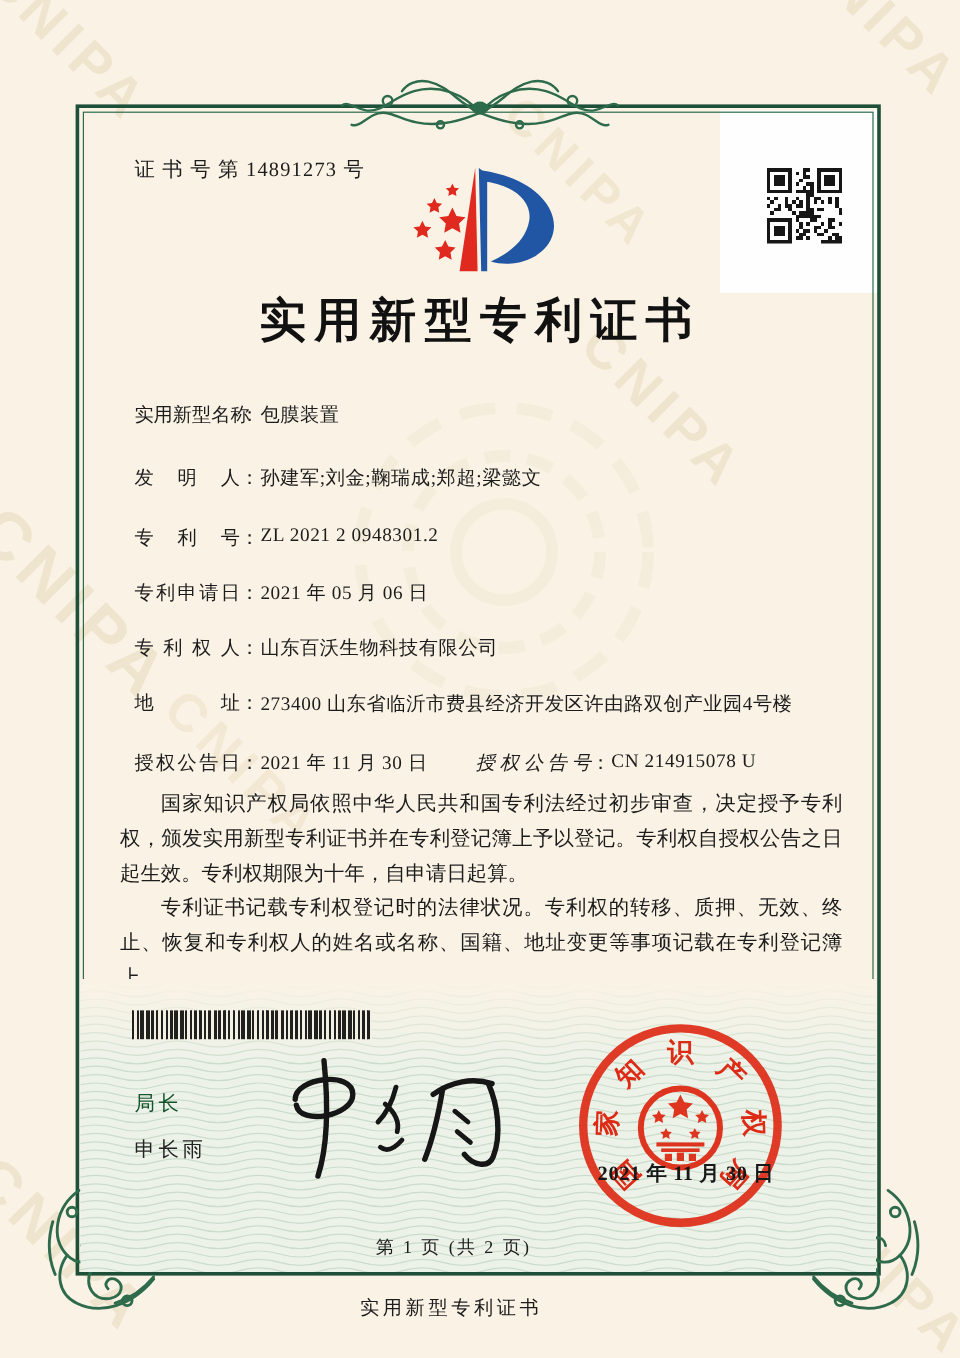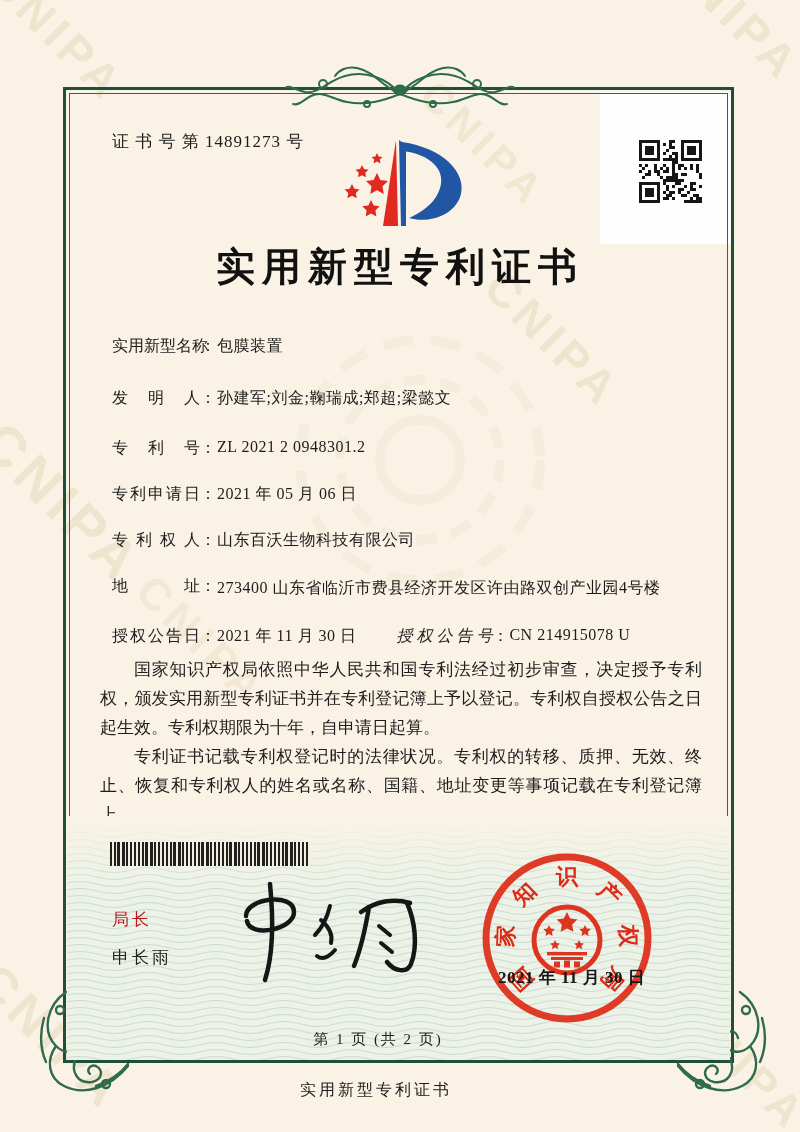--- a/index.html
+++ b/index.html
@@ -105,21 +105,21 @@
     background-color:#f3efe2;
     background-image:
       repeating-linear-gradient(90deg,#20201e 0 2px,transparent 2px 4px),
       repeating-linear-gradient(90deg,#20201e 0 1px,transparent 1px 7px),
       repeating-linear-gradient(90deg,transparent 0 11px,#f3efe2 11px 13px);
   }
   
   .sig-role{
     position:absolute;left:112px;top:908px;
     font-family:Liberation Mono, monospace;
-    font-size:17px;letter-spacing:3px;color:#b91c1c;
+    font-size:17px;letter-spacing:3px;color:#14532d;
   }
   .sig-name{
     position:absolute;left:112px;top:946px;
     font-family:Liberation Mono, monospace;
     font-size:17px;letter-spacing:3px;color:#222;text-align:center;
   }
   .sig-script{position:absolute;left:218px;top:876px;}
   
   .seal{position:absolute;left:475px;top:848px;}
   .seal-date{

